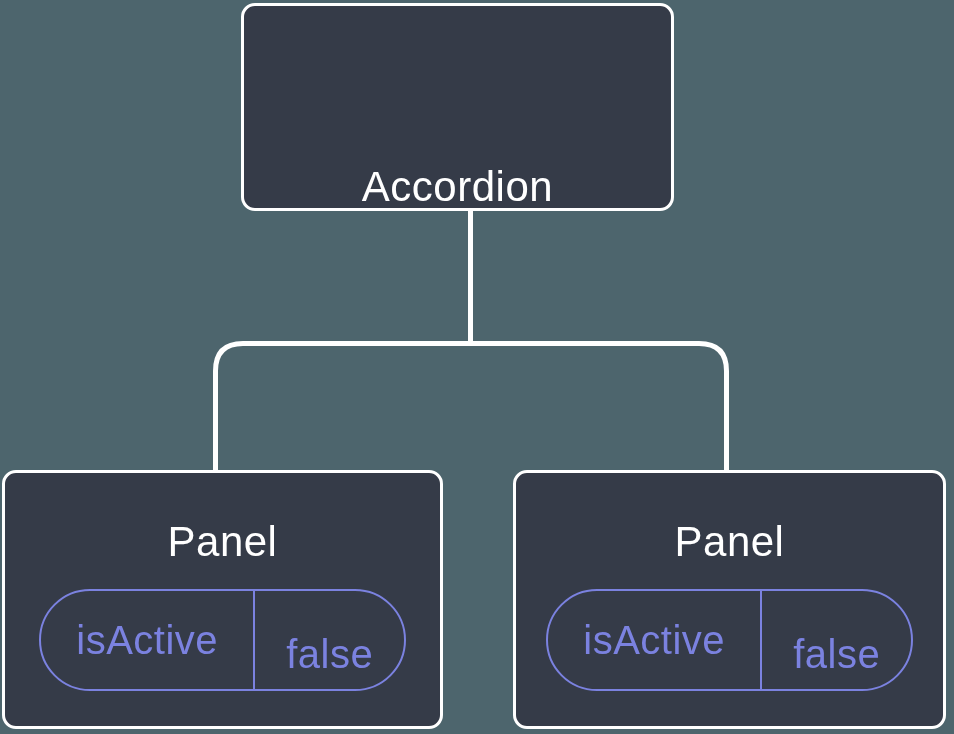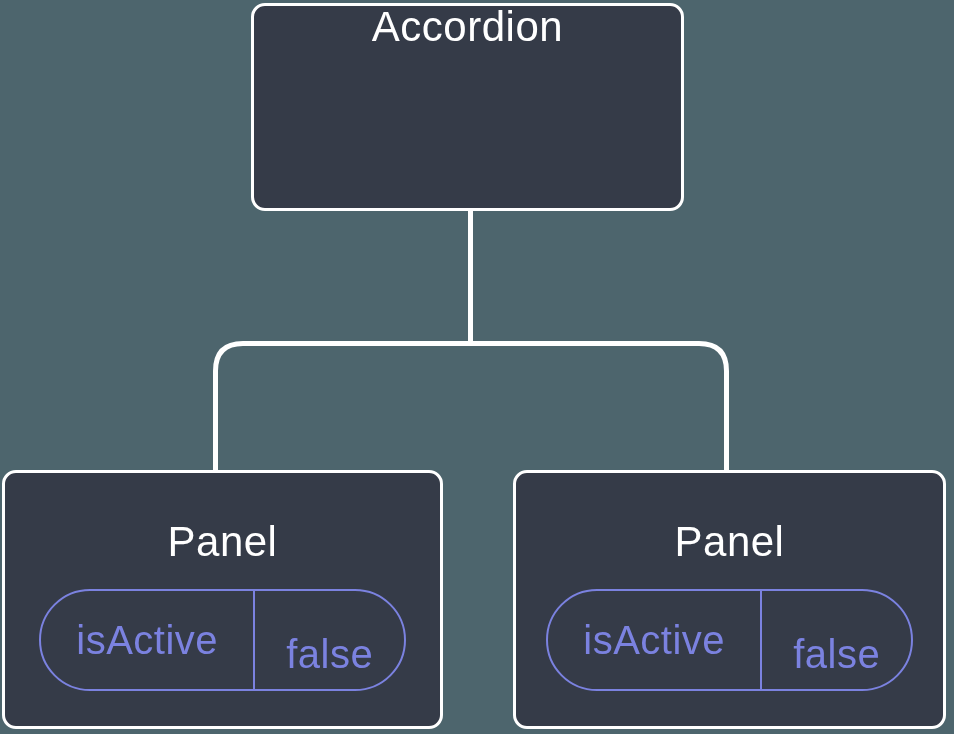--- a/index.html
+++ b/index.html
@@ -38,25 +38,25 @@
     align-items: center;
   }
   .node-label {
     color: var(--label-text, #ffffff);
     font-size: 42px;
     font-weight: 500;
     line-height: 1;
     letter-spacing: 0.5px;
   }
   .node-accordion {
-    left: 251px;
+    left: 241px;
     top: 3px;
     width: 433px;
     height: 208px;
-    justify-content: flex-start;
+    justify-content: flex-end;
   }
   .node-panel-left {
     left: 2px;
     top: 470px;
     width: 441px;
     height: 259px;
   }
   .node-panel-right {
     left: 513px;
     top: 470px;

